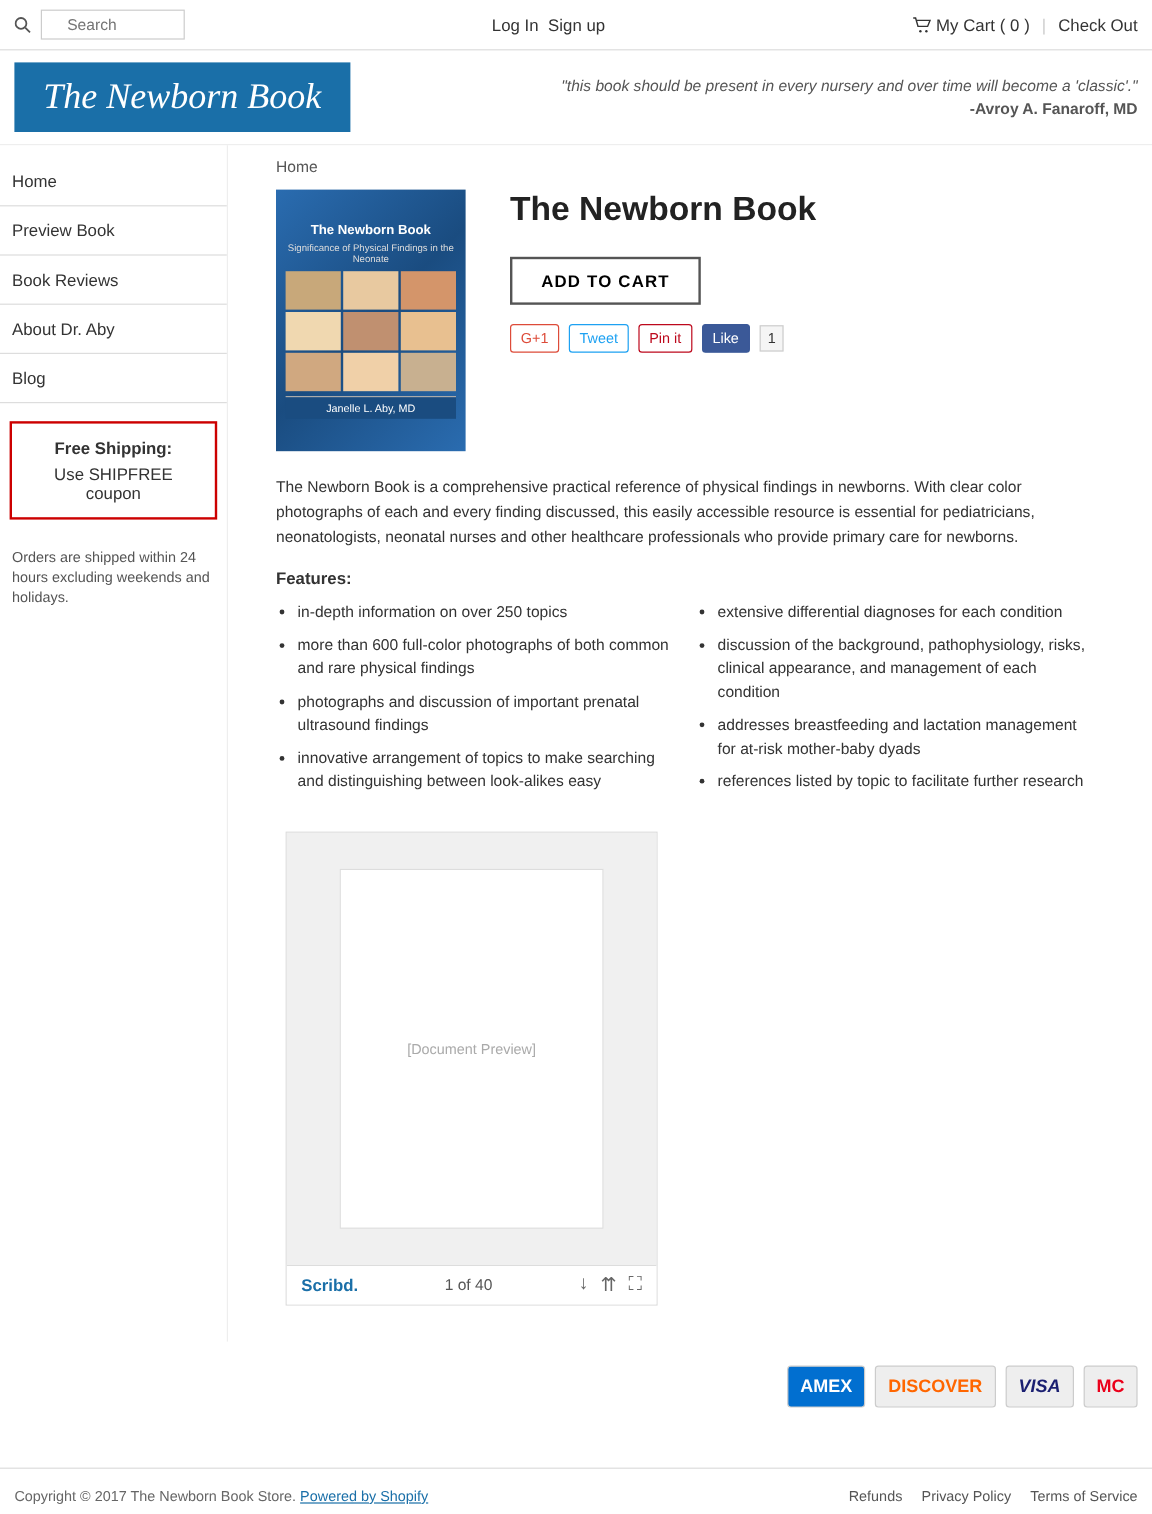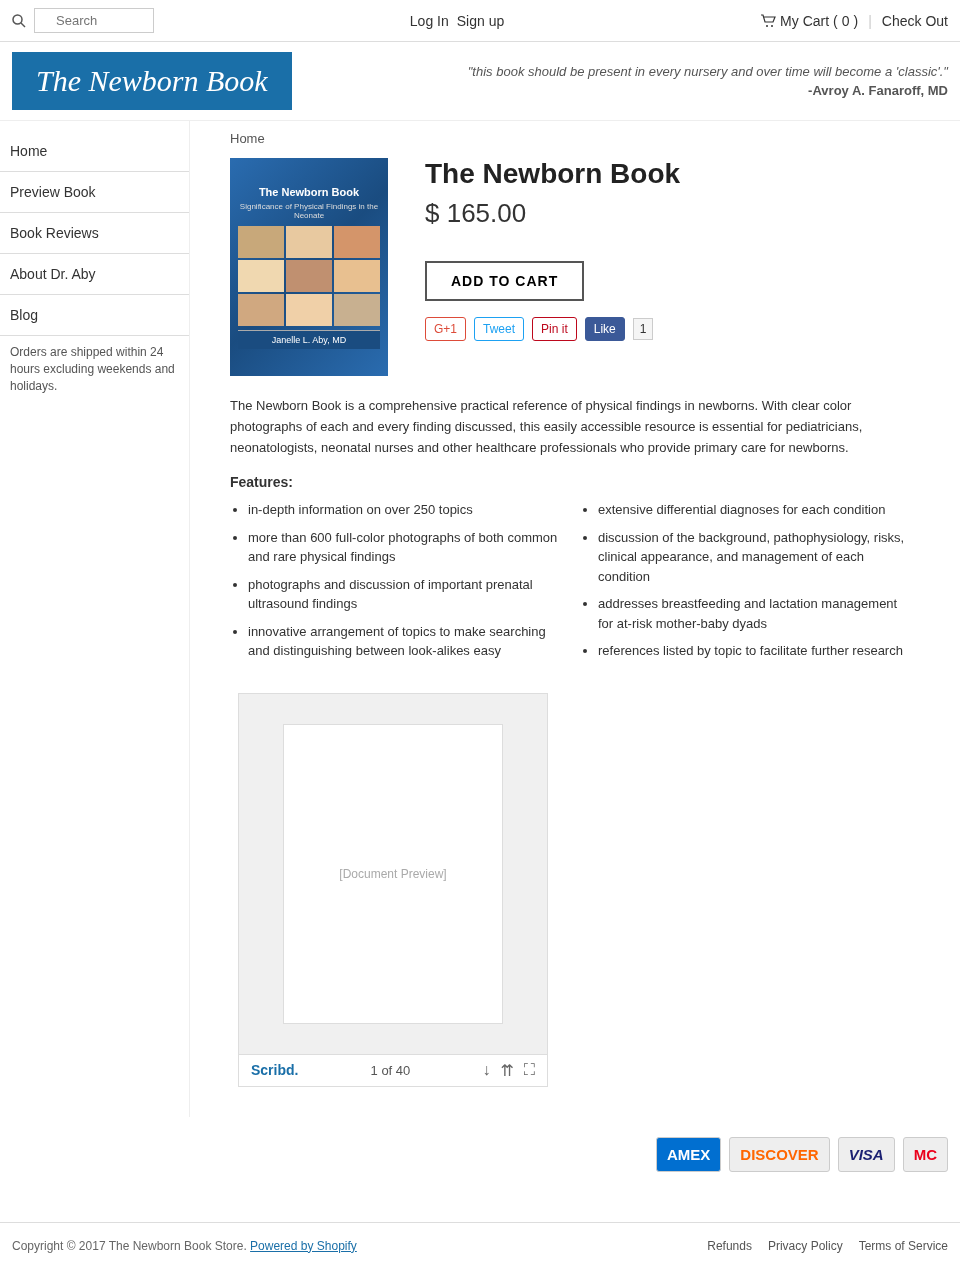--- a/index.html
+++ b/index.html
@@ -141,20 +141,27 @@
 
 <div class="main">
 
   <div class="sidebar">
     <div class="sidebar-item">Home</div>
     <div class="sidebar-item">Preview Book</div>
     <div class="sidebar-item">Book Reviews</div>
     <div class="sidebar-item">About Dr. Aby</div>
     <div class="sidebar-item">Blog</div>
 
+    <div class="shipping-box">
+      <div class="shipping-title">Free Shipping:</div>
+      <div class="shipping-coupon">
+        <span>Use SHIPFREE</span><br>
+        <span>coupon</span>
+      </div>
+    </div>
     <div class="shipping-note">Orders are shipped within 24 hours excluding weekends and holidays.</div>
   </div>
 
   <div class="content">
 
     <div class="breadcrumb">
       <a href="#">Home</a>
     </div>
 
     <div class="product-area">
@@ -173,21 +180,20 @@
             <div class="book-cover-cell" style="background:#d0a880;"></div>
             <div class="book-cover-cell" style="background:#f0d0a8;"></div>
             <div class="book-cover-cell" style="background:#c8b090;"></div>
           </div>
           <div class="book-cover-author-bar">Janelle L. Aby, MD</div>
         </div>
       </div>
 
       <div class="product-details">
         <div class="product-title">The Newborn Book</div>
-        <div class="product-price">$ 165.00</div>
 
 
         <br>
         <button class="add-to-cart-btn">ADD TO CART</button>
 
         
         <div class="social-buttons">
           <a href="#" class="social-btn gplus">G+1</a>
           <a href="#" class="social-btn tweet">Tweet</a>
           <a href="#" class="social-btn pinterest">Pin it</a>

